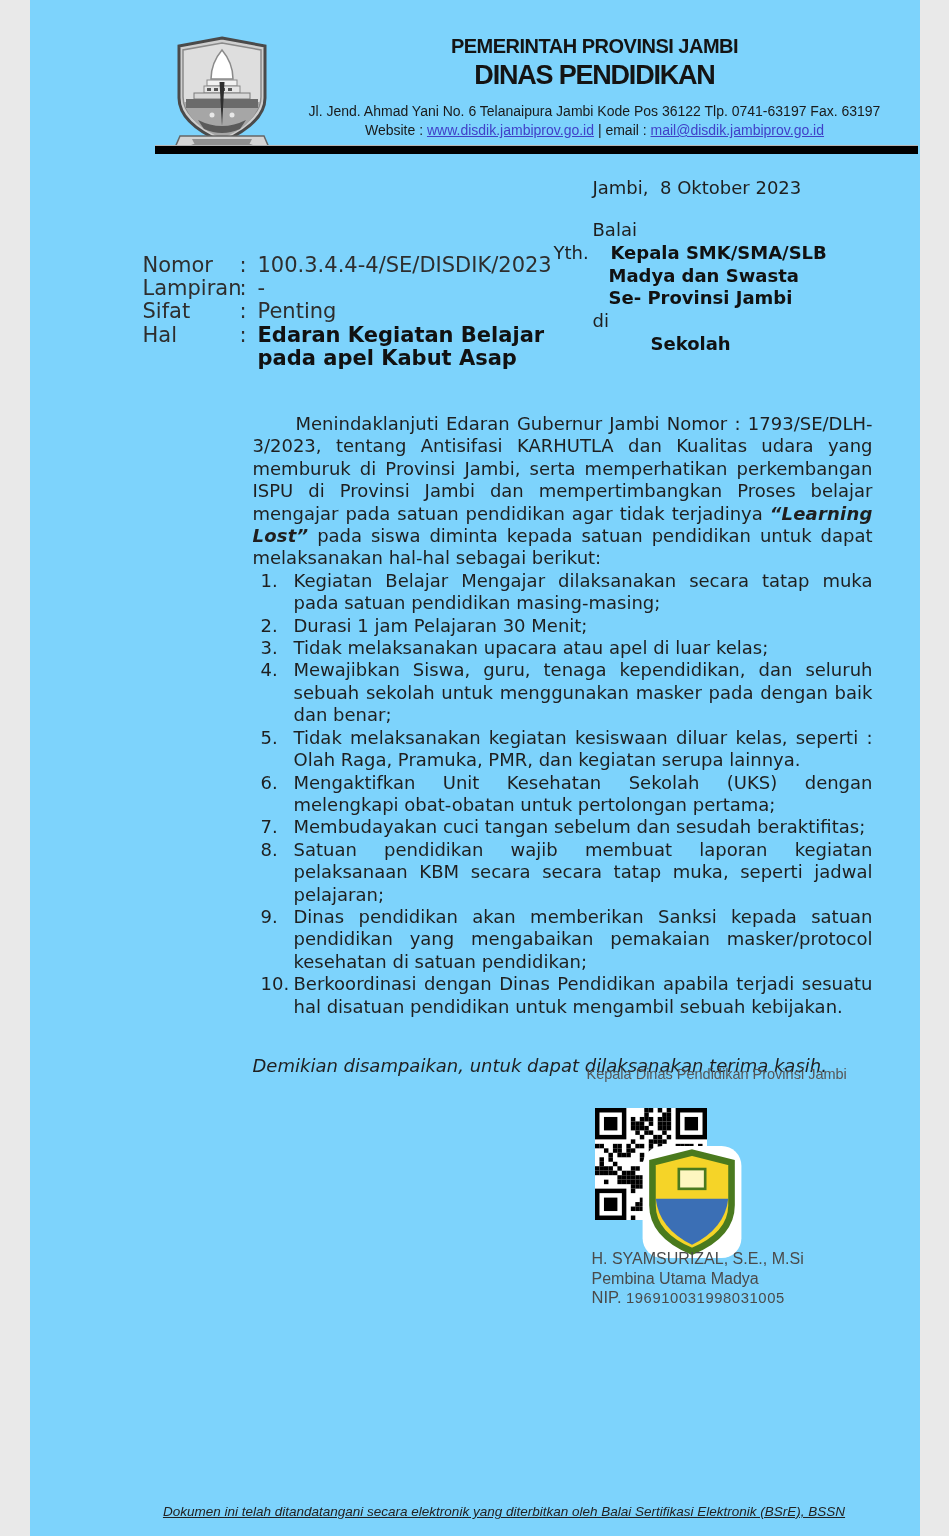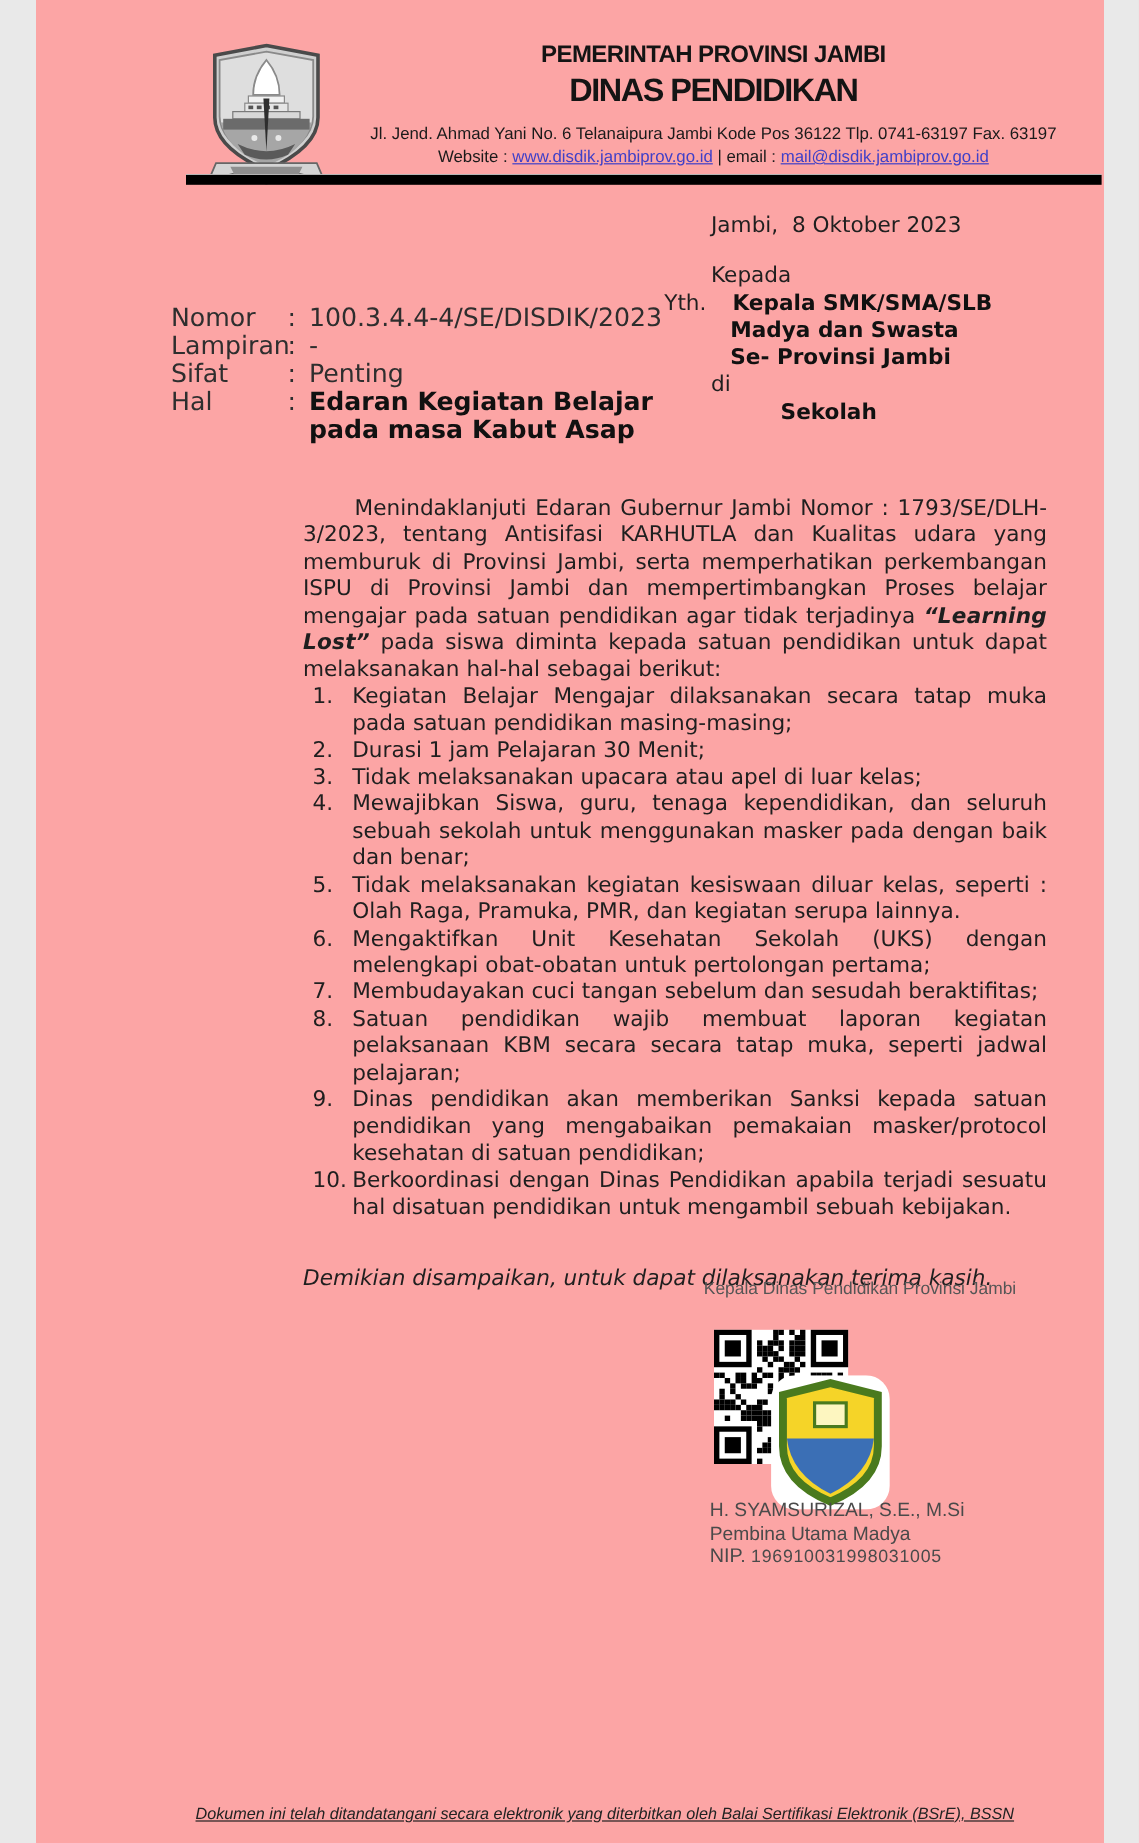--- a/index.html
+++ b/index.html
@@ -1,16 +1,16 @@
 <!DOCTYPE html>
 <html><head>
 <meta charset="utf-8">
 <style>
   html,body{margin:0;padding:0;background:#e9e9e9;}
-  .page{position:relative;width:890px;height:1536px;background:#fca5a5;margin:0 auto;overflow:hidden;
+  .page{position:relative;width:890px;height:1536px;background:#7dd3fc;margin:0 auto;overflow:hidden;
         font-family:"DejaVu Sans",sans-serif;color:#1f1f1f;}
   
   .logo{position:absolute;left:144px;top:36px;width:96px;height:118px;}
   .head-text{position:absolute;left:240px;top:34px;width:650px;text-align:center;
              font-family:"Liberation Sans",sans-serif;color:#141414;}
   .head-line1{font-size:20px;font-weight:bold;letter-spacing:-0.5px;line-height:24px;}
   .head-line2{font-size:27px;font-weight:bold;letter-spacing:-1.2px;line-height:30px;margin-top:2px;}
   .head-address{font-size:14px;margin-top:12px;line-height:18px;color:#1a1a1a;}
   .head-web{font-size:14px;line-height:20px;color:#1a1a1a;}
   .head-web a{color:#4040c8;text-decoration:underline;}
@@ -101,25 +101,25 @@
     <div class="meta-row">
       <span class="meta-label">Sifat</span>
       <span class="meta-colon">:</span>
       <span class="meta-value">Penting</span>
     </div>
     <div class="meta-row">
       <span class="meta-label">Hal</span>
       <span class="meta-colon">:</span>
       <span class="meta-value bold">Edaran Kegiatan Belajar</span>
     </div>
-    <div class="meta-cont">pada masa Kabut Asap</div>
+    <div class="meta-cont">pada apel Kabut Asap</div>
   </div>
 
   <div class="recipient">
-    <div class="ind">Kepada</div>
+    <div class="ind">Balai</div>
     <div><span>Yth.</span> <span class="bold">Kepala SMK/SMA/SLB</span></div>
     <div class="ind bold">Madya dan Swasta</div>
     <div class="ind bold">Se- Provinsi Jambi</div>
     <div class="ind">di</div>
     <div class="ind2 bold">Sekolah</div>
   </div>
 
   <div class="body-block">
     <p class="para"><span>Menindaklanjuti Edaran Gubernur Jambi Nomor : 1793/SE/DLH-3/2023, tentang Antisifasi KARHUTLA dan Kualitas udara yang memburuk di Provinsi Jambi, serta memperhatikan perkembangan ISPU di Provinsi Jambi dan mempertimbangkan Proses belajar mengajar pada satuan pendidikan agar tidak terjadinya </span><b><i>“Learning Lost”</i></b><span> pada siswa diminta kepada satuan pendidikan untuk dapat melaksanakan hal-hal sebagai berikut:</span></p>
     <div>

